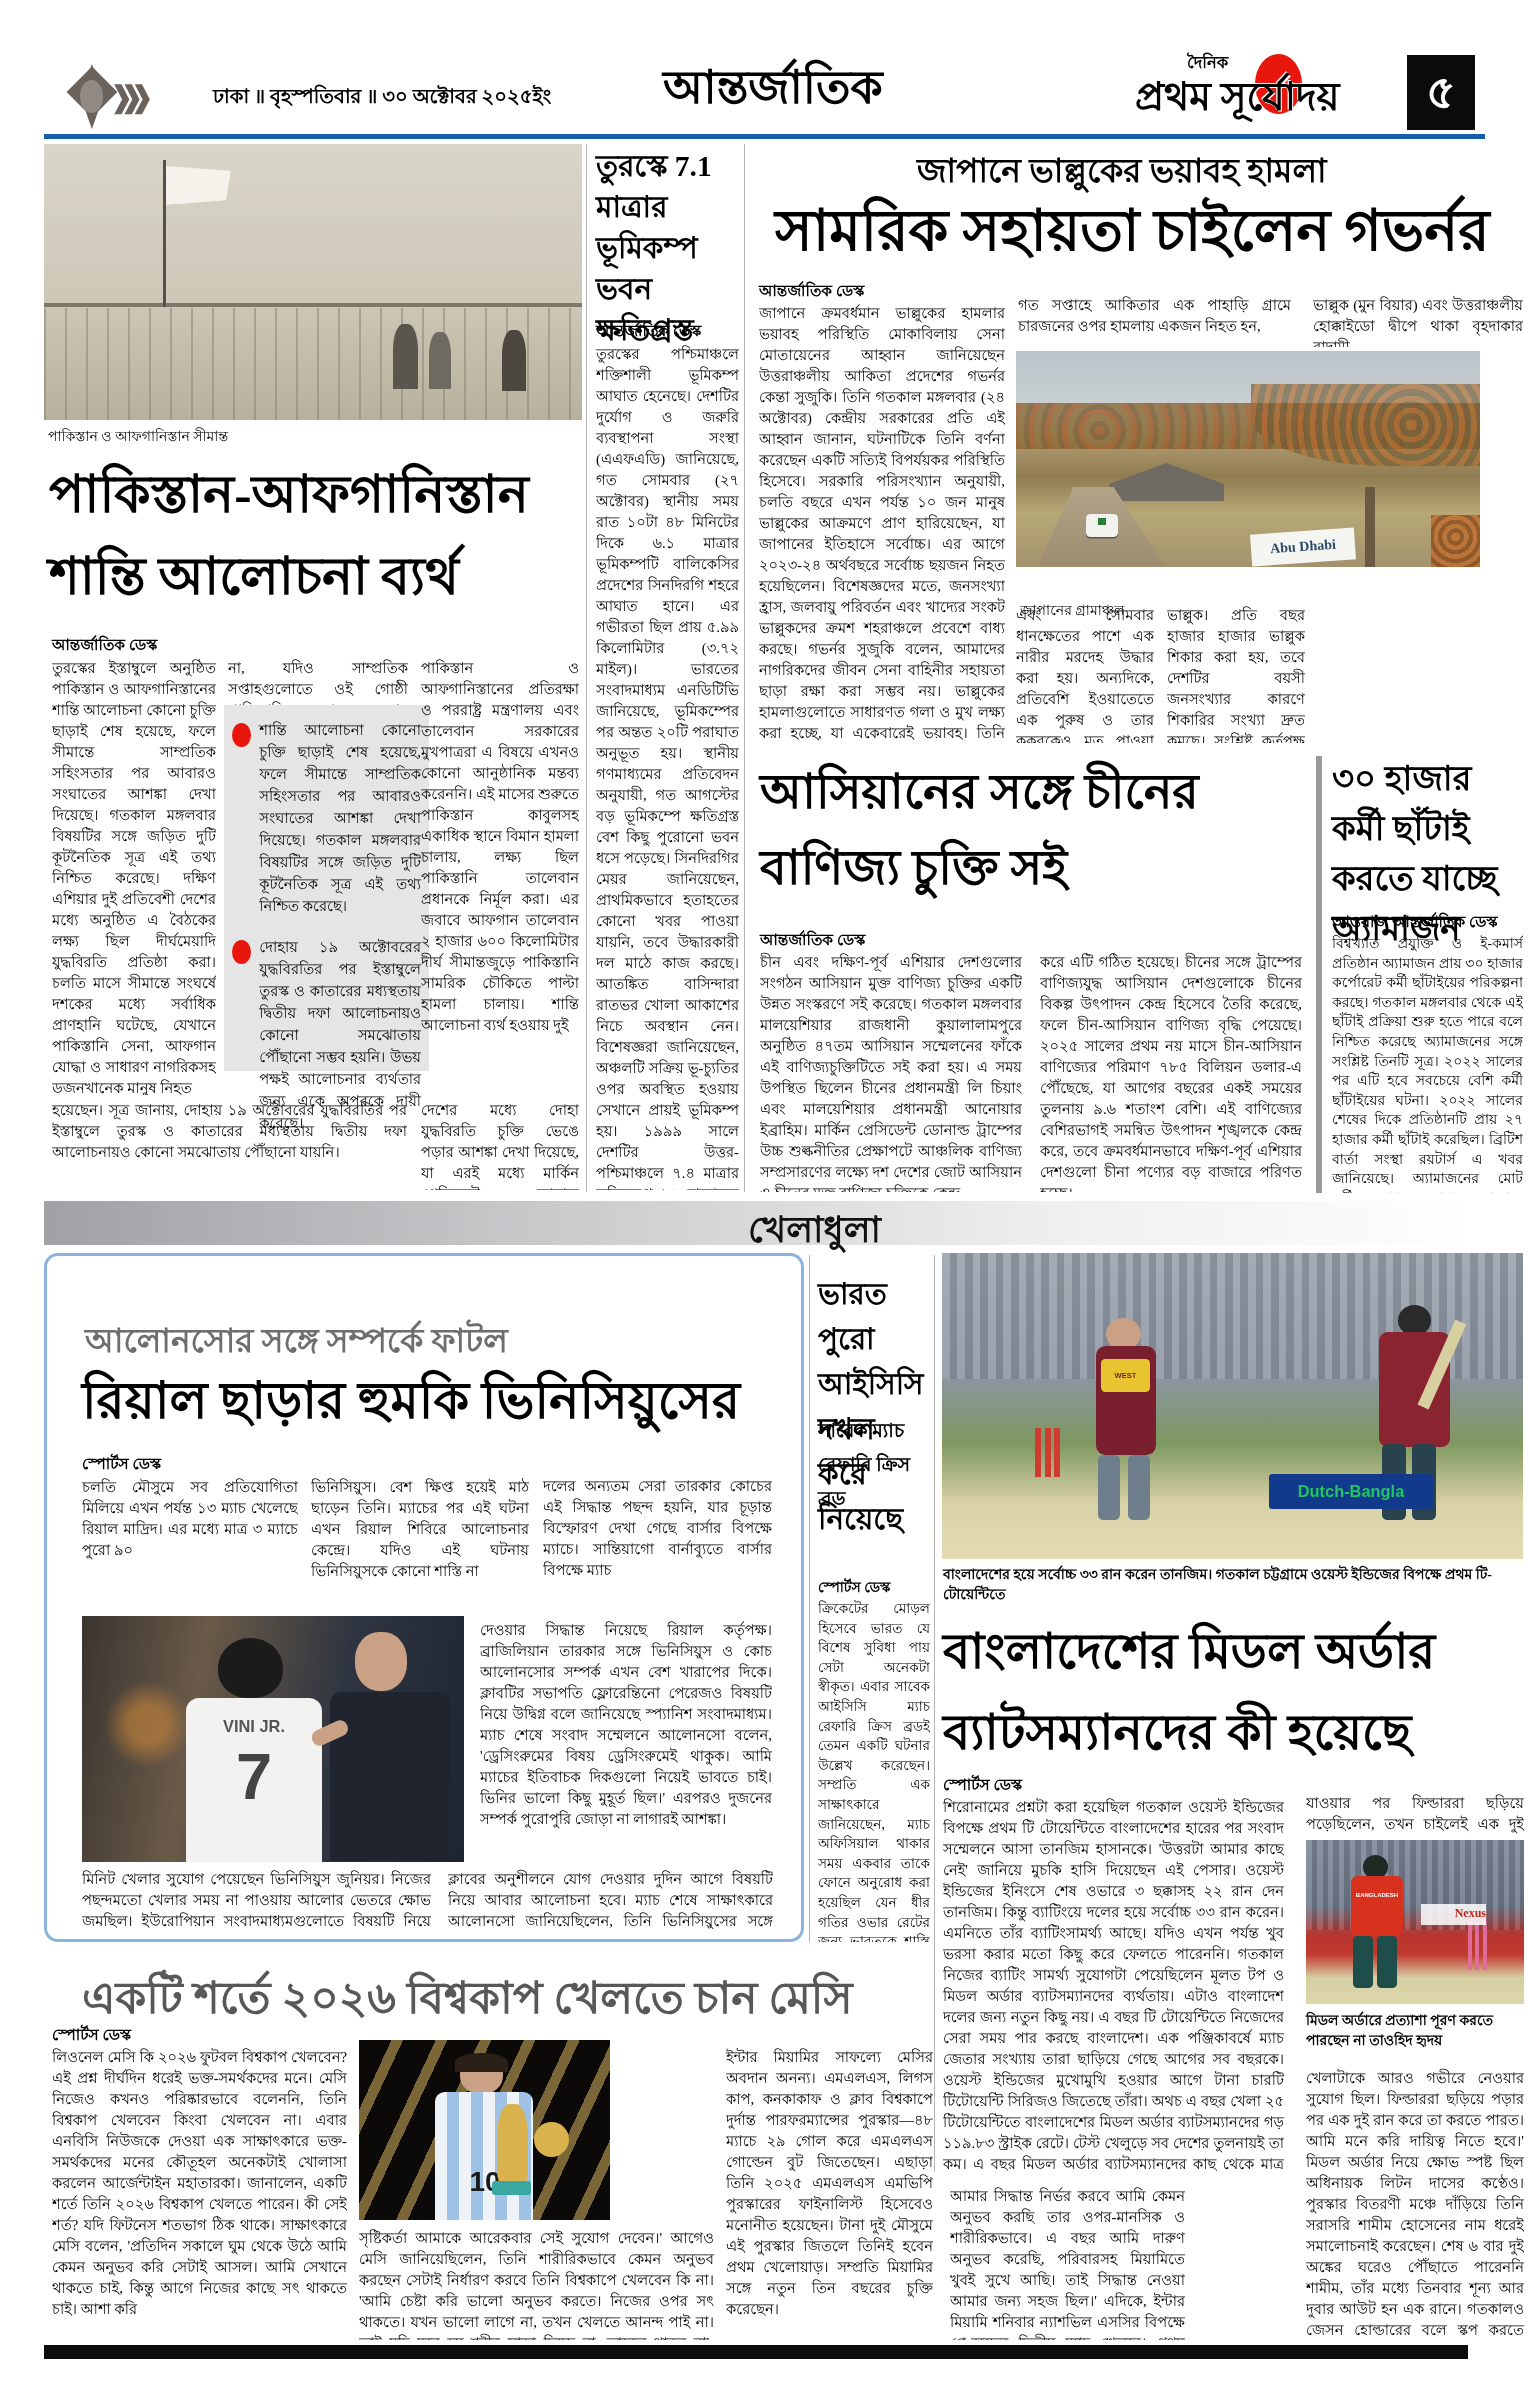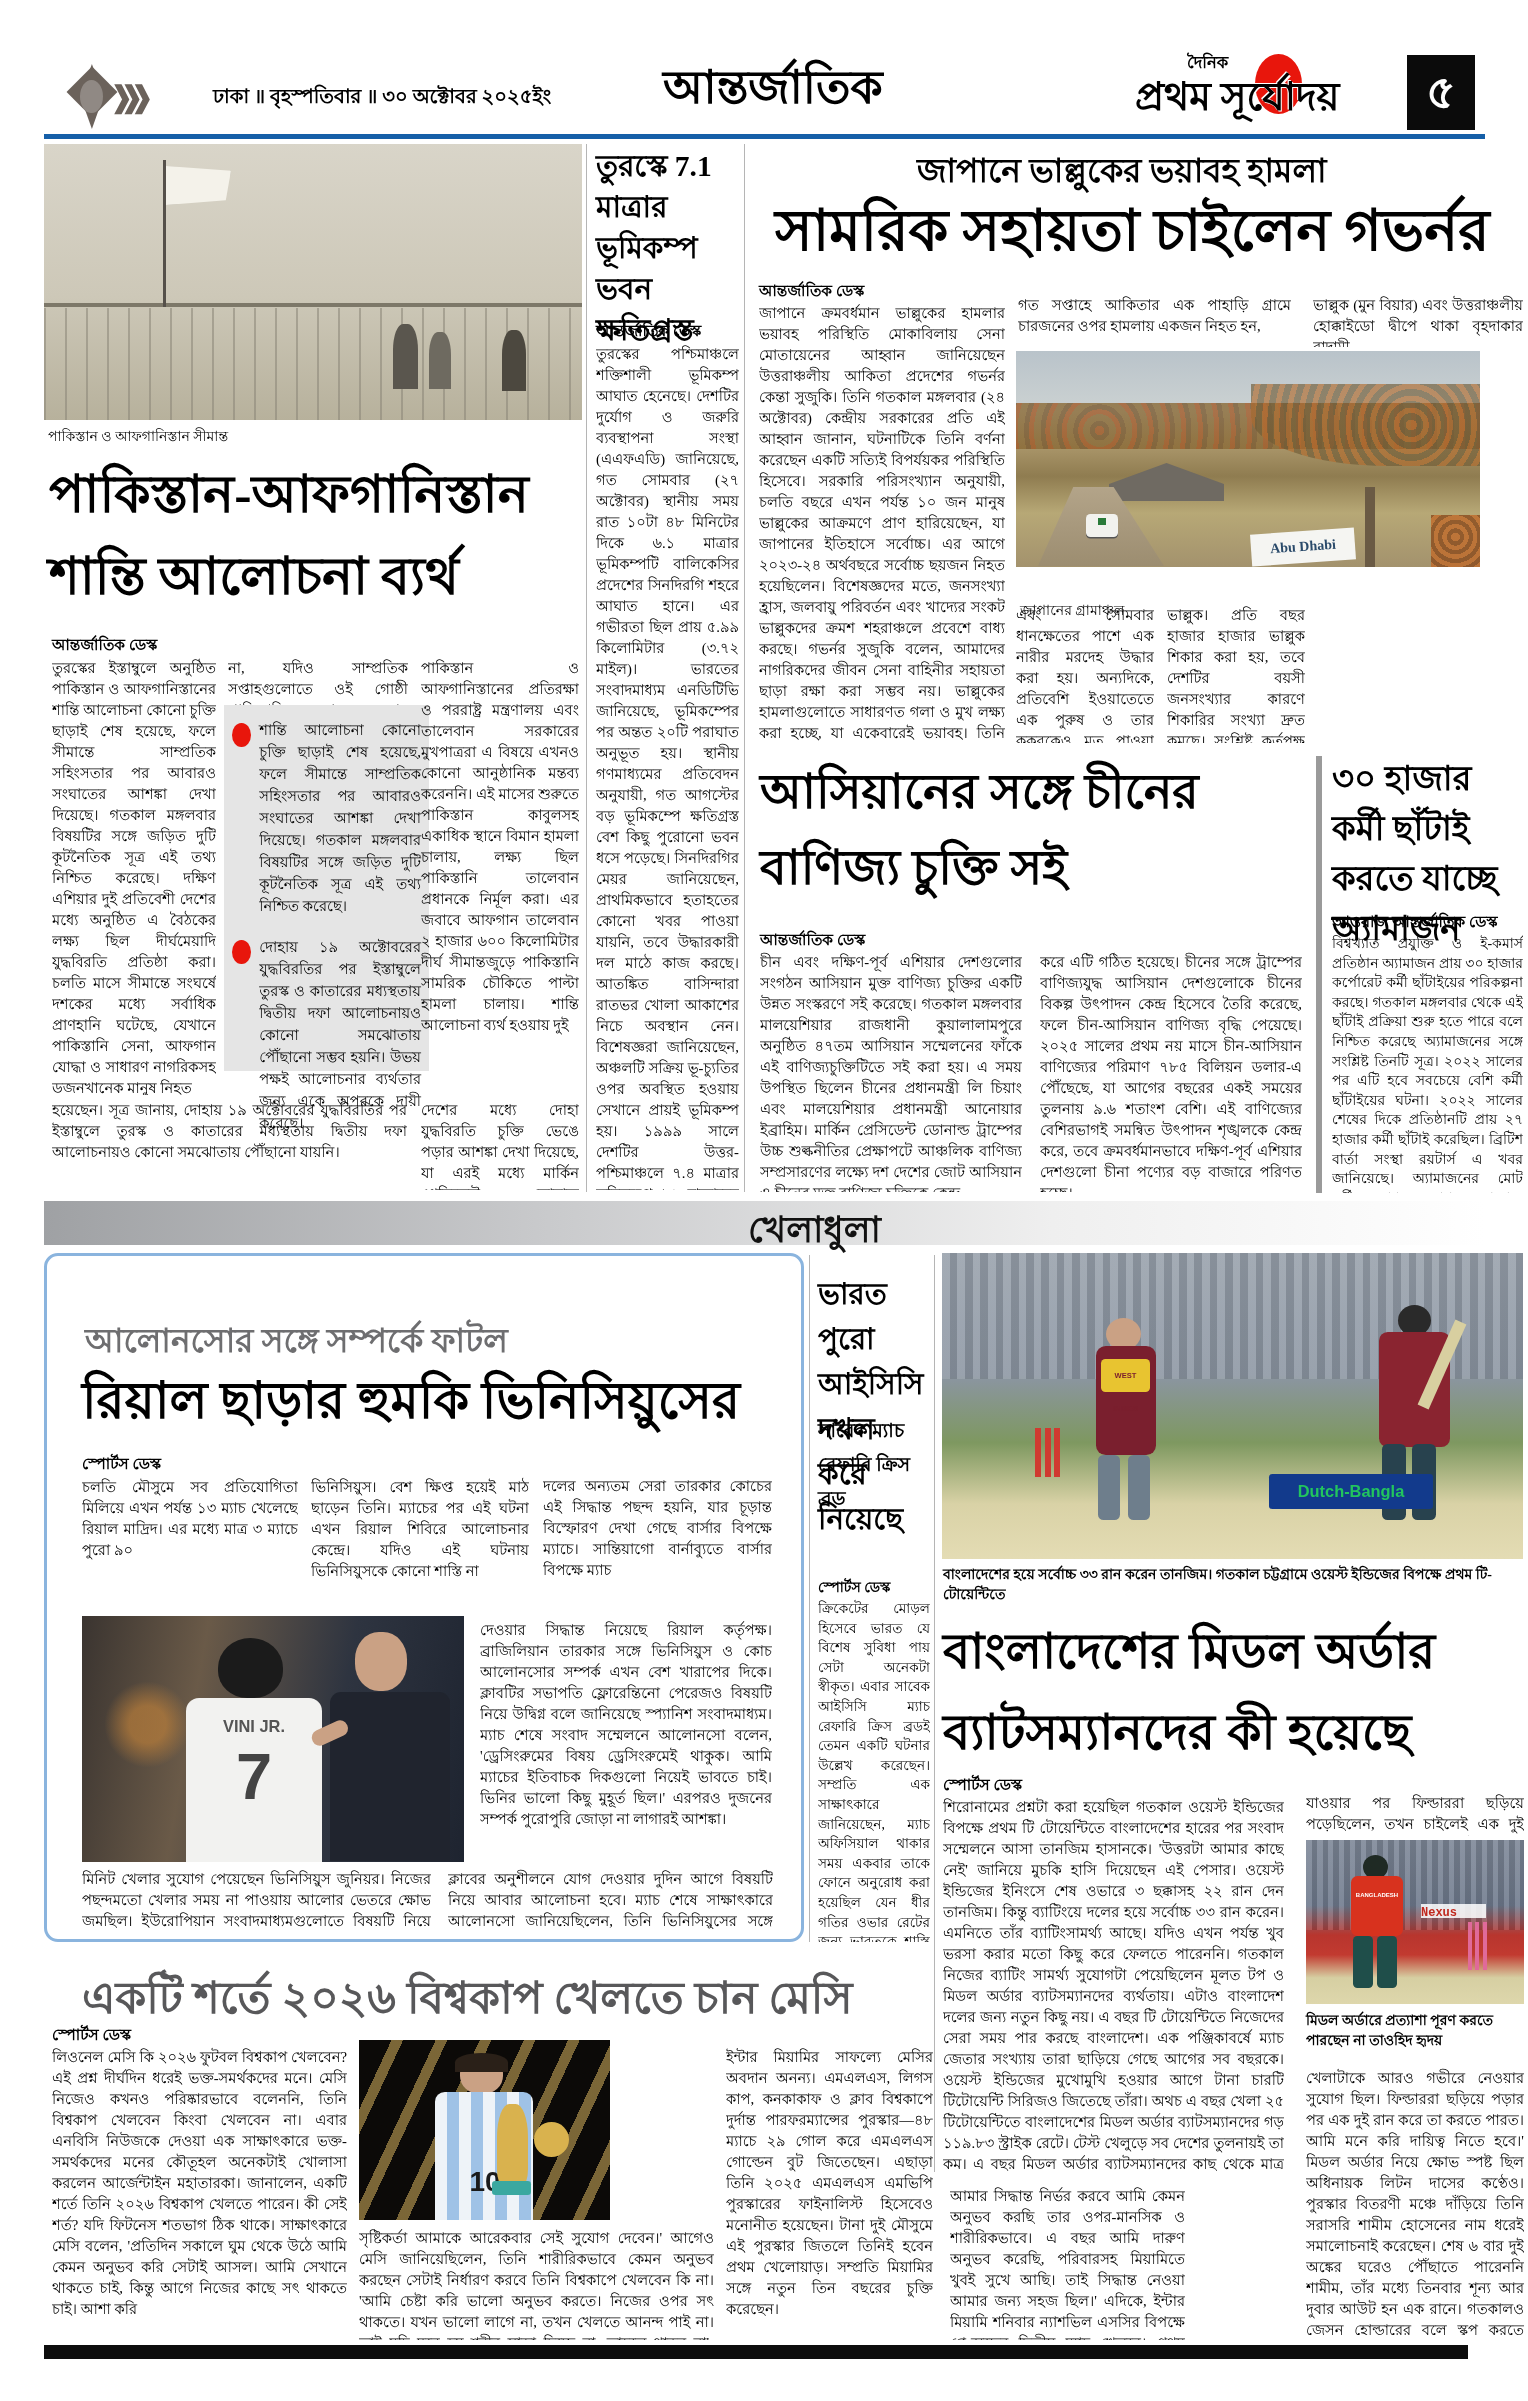--- a/index.html
+++ b/index.html
@@ -178,21 +178,21 @@
   <div class="ph" style="left:1306px;top:1840px;width:218px;height:164px;background:linear-gradient(#7e8898 0%,#707b8e 40%,#b8352e 58%,#c23a30 70%,#d6cfa2 84%,#ded7ac 100%);">
     <div style="left:0;top:0;width:218px;height:90px;background:repeating-linear-gradient(90deg,rgba(255,255,255,.10) 0 5.5px,rgba(0,0,0,.12) 5.5px 11px);"></div>
     <div style="left:57px;top:15.3px;width:25px;height:24px;background:#1f2a24;border-radius:50%;"></div>
     <div style="left:45px;top:36px;width:52px;height:60px;background:#d8321e;border-radius:6.5px;"></div>
     <div style="left:48px;top:52px;width:46px;text-align:center;color:#fff;font-size:6px;font-weight:bold;font-family:'Liberation Sans',sans-serif;">BANGLADESH</div>
     <div style="left:47px;top:96px;width:19.6px;height:52px;background:#1f4e4a;border-radius:4.4px;"></div>
     <div style="left:71px;top:96px;width:19.6px;height:52px;background:#1f4e4a;border-radius:4.4px;"></div>
     <div style="left:162px;top:82px;width:4.4px;height:48px;background:#e06a9a;"></div>
     <div style="left:169px;top:82px;width:4.4px;height:48px;background:#e06a9a;"></div>
     <div style="left:177px;top:82px;width:4.4px;height:48px;background:#e06a9a;"></div>
-    <div style="left:115px;top:64px;width:65px;height:14px;background:rgba(255,255,255,.85);color:#c0281e;font-weight:bold;font-family:Liberation Mono, monospace;font-size:12px;text-align:left;line-height:18.6px;">Nexus</div>
+    <div style="left:115px;top:64px;width:65px;height:21px;background:rgba(255,255,255,.85);color:#c0281e;font-weight:bold;font-family:Liberation Serif, serif;font-size:12px;text-align:right;line-height:18.6px;">Nexus</div>
   </div>
   <div class="abs cap" style="left:1306px;top:2011px;width:218px;font-weight:bold;">মিডল অর্ডারে প্রত্যাশা পূরণ করতে পারছেন না তাওহিদ হৃদয়</div>
   <div class="col" style="left:1306px;top:2068px;width:218px;height:267px;">খেলাটাকে আরও গভীরে নেওয়ার সুযোগ ছিল। ফিল্ডাররা ছড়িয়ে পড়ার পর এক দুই রান করে তা করতে পারত। আমি মনে করি দায়িত্ব নিতে হবে।' মিডল অর্ডার নিয়ে ক্ষোভ স্পষ্ট ছিল অধিনায়ক লিটন দাসের কণ্ঠেও। পুরস্কার বিতরণী মঞ্চে দাঁড়িয়ে তিনি সরাসরি শামীম হোসেনের নাম ধরেই সমালোচনাই করেছেন। শেষ ৬ বার দুই অঙ্কের ঘরেও পৌঁছাতে পারেননি শামীম, তাঁর মধ্যে তিনবার শূন্য আর দুবার আউট হন এক রানে। গতকালও জেসন হোল্ডারের বলে স্কুপ করতে গিয়ে বোল্ড হয়ে গেছেন ৪ রান করে। অধিনায়কের ক্ষোভটা স্পষ্ট এ নিয়ে। শামীম একা আর শামীম কোথায়, বাংলাদেশের কাছে প্রশ্ন পুরো মিডল অর্ডার নিয়েই। ওয়েস্ট ইন্ডিজের বিপক্ষে পরের দুই ম্যাচে কি তা কাটিয়ে উঠতে পারবেন তাওহিদ হৃদয়-শামীমরা? চট্টগ্রামে আজ সিরিজের দ্বিতীয় ম্যাচ।</div>
 
   <div class="abs hl" style="left:82px;top:1965px;width:857px;font-size:44px;color:#58585a;white-space:nowrap;">একটি শর্তে ২০২৬ বিশ্বকাপ খেলতে চান মেসি</div>
   <div class="abs byline" style="left:52px;top:2023px;">স্পোর্টস ডেস্ক</div>
   <div class="col" style="left:52px;top:2047px;width:295px;height:292px;">লিওনেল মেসি কি ২০২৬ ফুটবল বিশ্বকাপ খেলবেন? এই প্রশ্ন দীর্ঘদিন ধরেই ভক্ত-সমর্থকদের মনে। মেসি নিজেও কখনও পরিষ্কারভাবে বলেননি, তিনি বিশ্বকাপ খেলবেন কিংবা খেলবেন না। এবার এনবিসি নিউজকে দেওয়া এক সাক্ষাৎকারে ভক্ত-সমর্থকদের মনের কৌতূহল অনেকটাই খোলাসা করলেন আর্জেন্টাইন মহাতারকা। জানালেন, একটি শর্তে তিনি ২০২৬ বিশ্বকাপ খেলতে পারেন। কী সেই শর্ত? যদি ফিটনেস শতভাগ ঠিক থাকে। সাক্ষাৎকারে মেসি বলেন, 'প্রতিদিন সকালে ঘুম থেকে উঠে আমি কেমন অনুভব করি সেটাই আসল। আমি সেখানে থাকতে চাই, কিন্তু আগে নিজের কাছে সৎ থাকতে চাই। আশা করি</div>
   <div class="ph" style="left:359px;top:2040px;width:251px;height:180px;background:#0c0a08;">
     <div style="left:0;top:0;width:251px;height:180px;background:repeating-linear-gradient(115deg,transparent 0 29.5px,rgba(214,178,94,.55) 29.5px 40px);"></div>
     <div style="left:101px;top:15.3px;width:43px;height:39px;background:#caa184;border-radius:46%;"></div>

